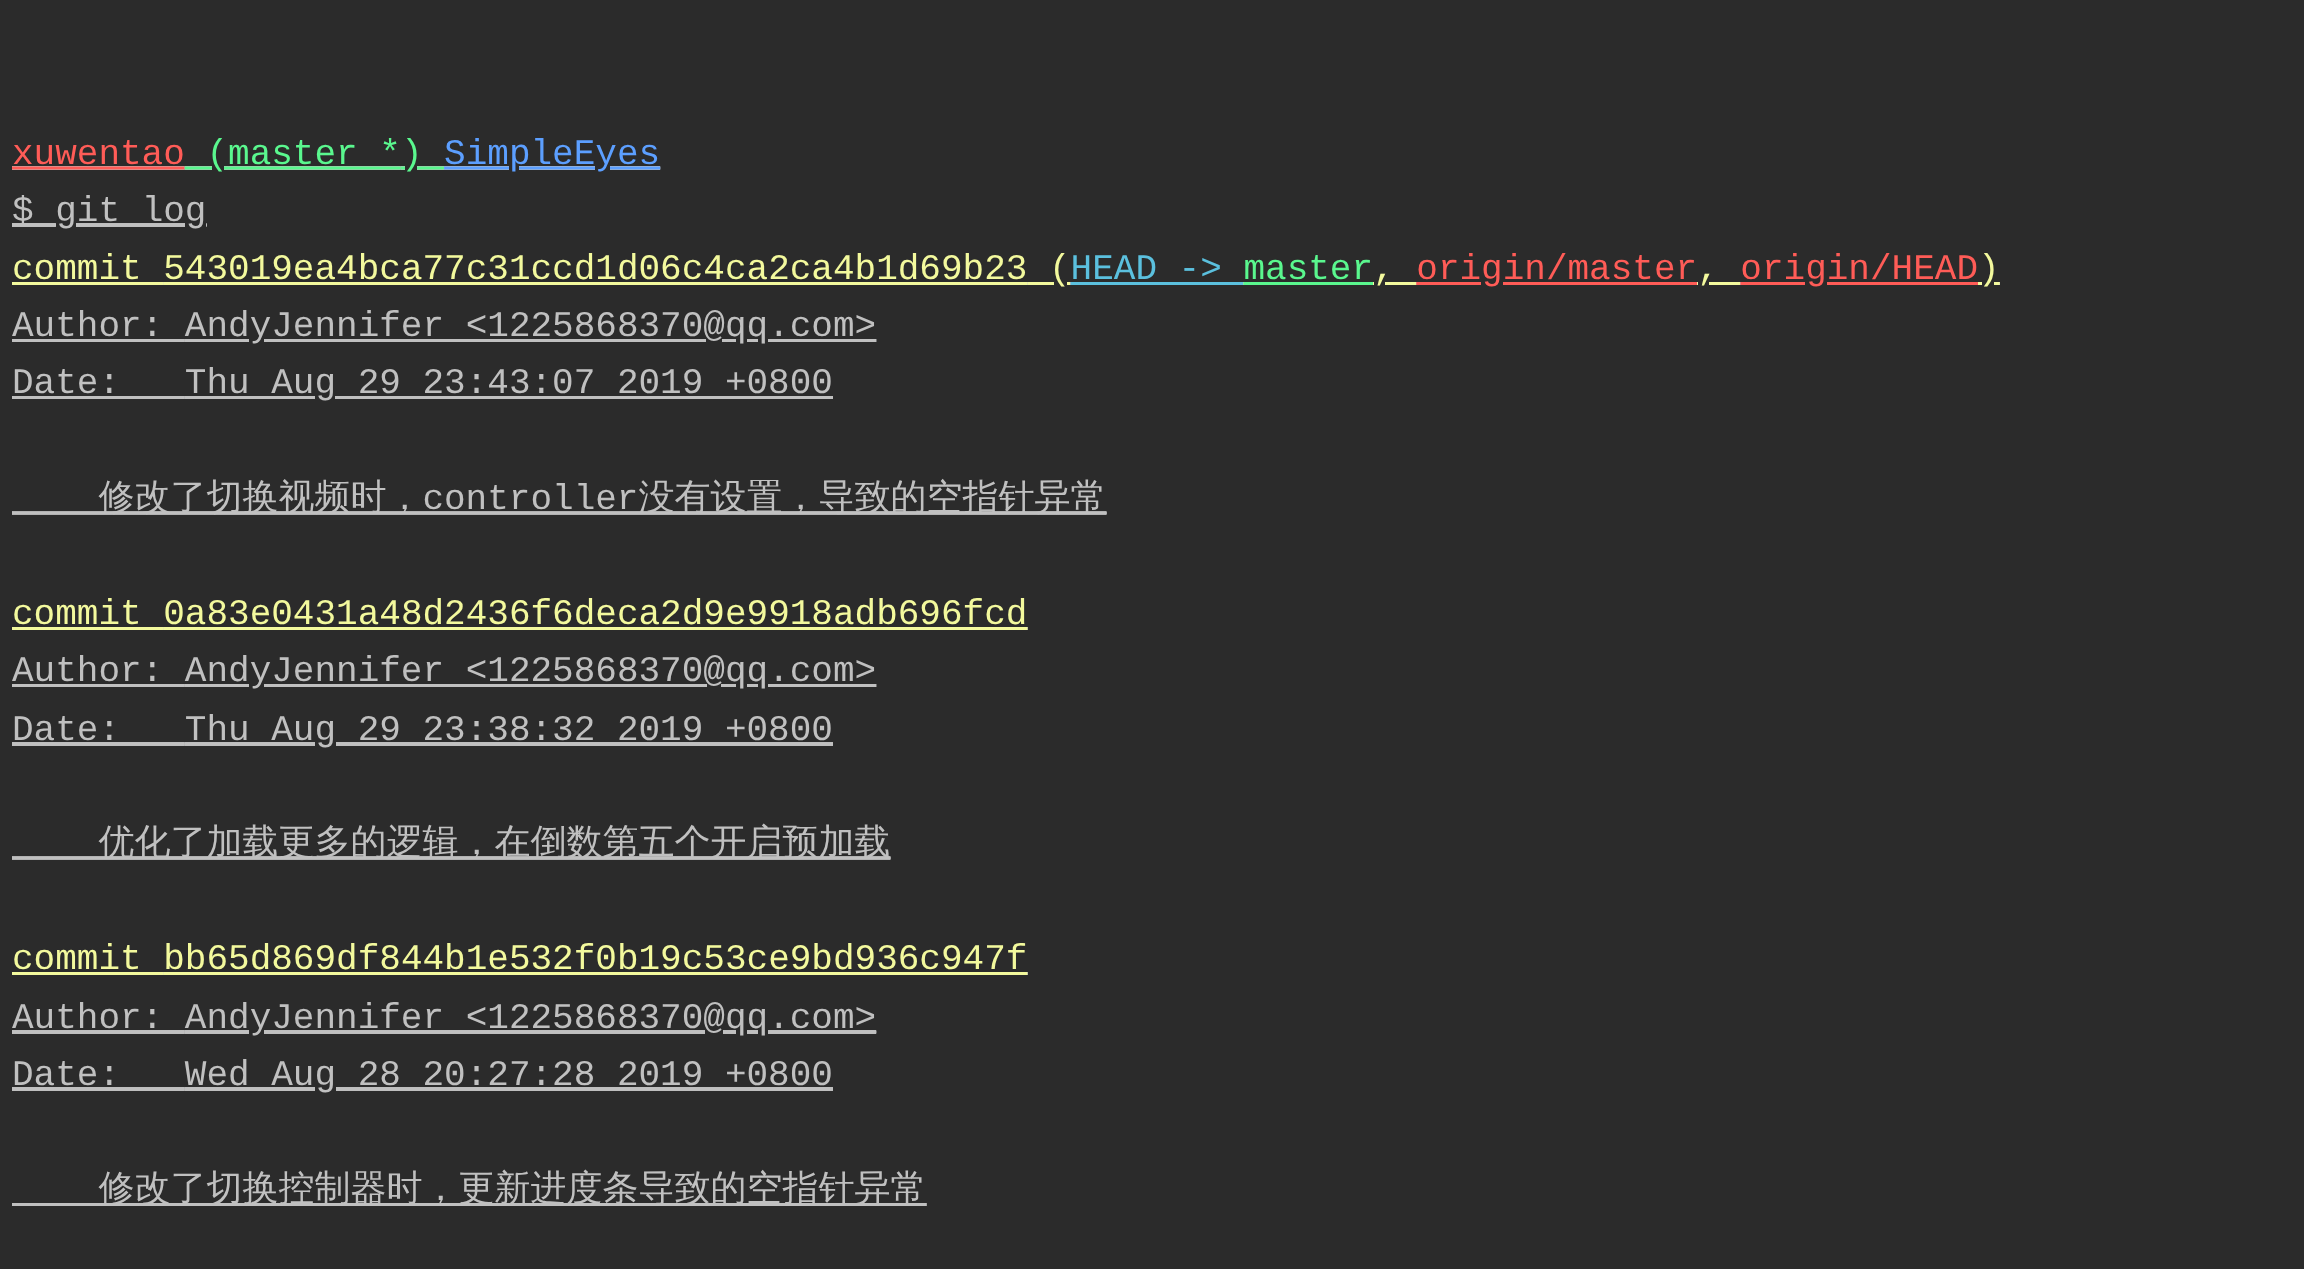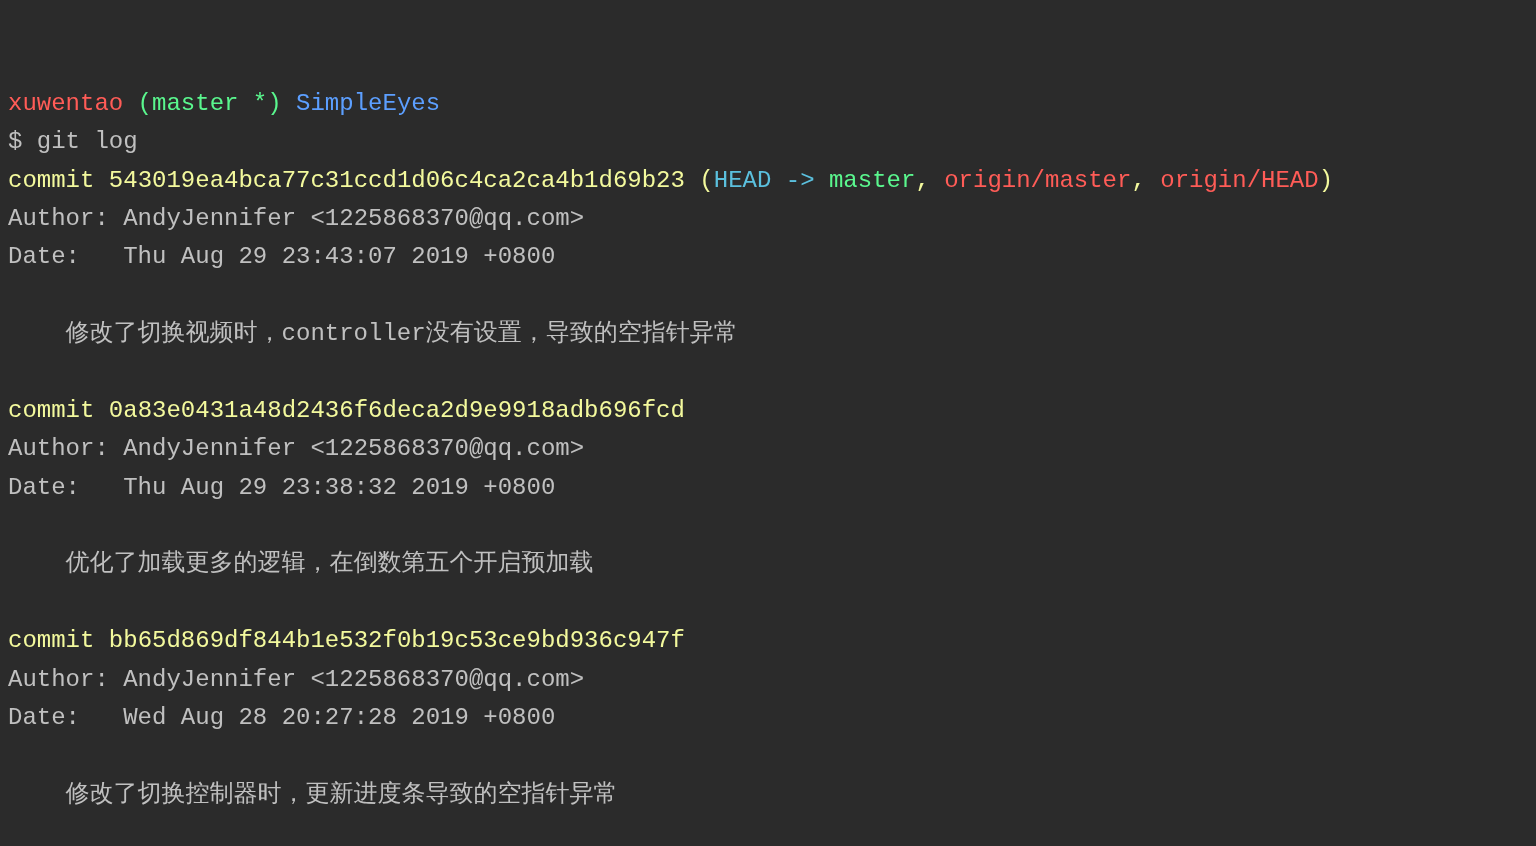--- a/index.html
+++ b/index.html
@@ -1,18 +1,19 @@
 <!DOCTYPE html>
 <html><head>
   <meta charset="utf-8">
   <style>
     * {
       margin: 0;
       padding: 0;
       box-sizing: border-box;
+      text-decoration: underline;
     }
     body {
       background-color: #2b2b2b;
       color: #d4d4d4;
       font-family: 'Menlo', 'Monaco', 'Courier New', monospace;
       font-size: 24px;
       line-height: 1.6;
       padding: 8px;
       white-space: pre;
     }

